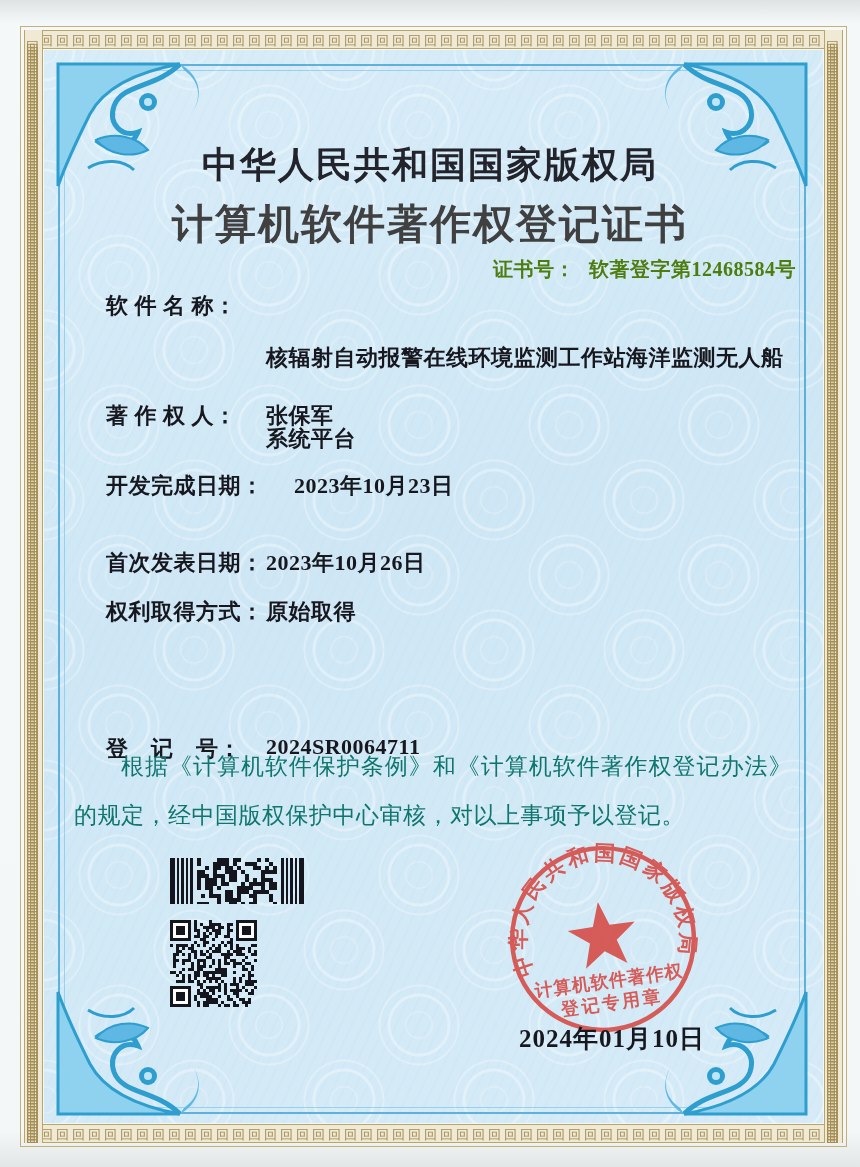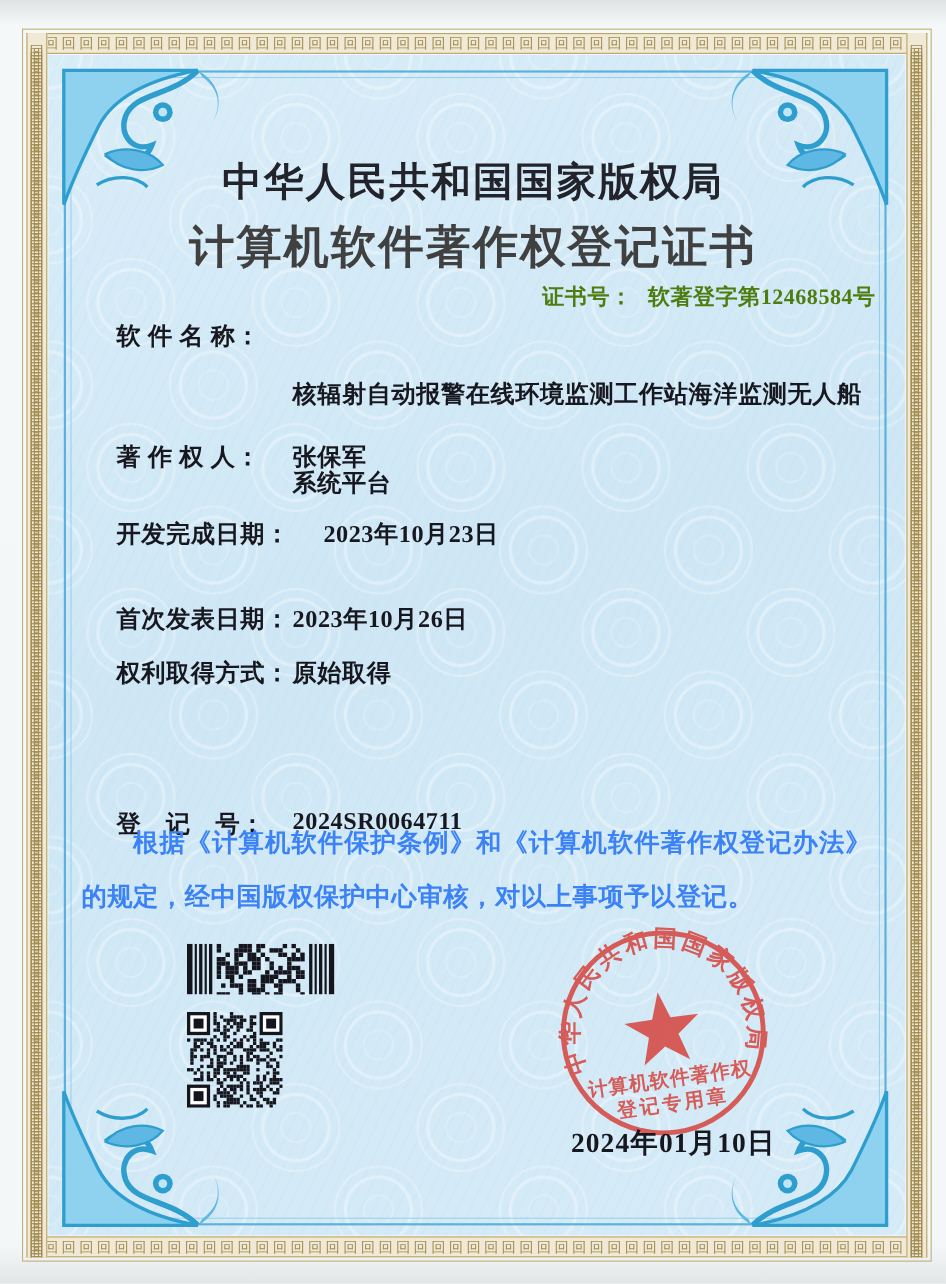--- a/index.html
+++ b/index.html
@@ -68,21 +68,21 @@
   .multiline .value div { line-height:29px; }
   .r-name  { top:291px; }
   .r-owner { top:401px; }
   .r-dev   { top:471px;gap:28px; }
   .r-pub   { top:548px; }
   .r-meth  { top:597px; }
   .r-scope { top:647px; }
   .r-reg   { top:692px;margin-top:42px; }
 
   .statement { position:absolute; left:74px; top:742px; width:718px;
-    font-size:23px; font-weight:700; color:#3b82f6; line-height:49px;
+    font-size:23px; font-weight:400; color:#0f766e; line-height:49px;
     text-indent:47px; text-align:justify; letter-spacing:.5px; }
 
   .barcode-box { position:absolute; left:170px; top:858px; }
   .qr-box     { position:absolute; left:170px; top:920px; }
 
   
   .seal { position:absolute; left:505px; top:841px; width:196px; height:196px;
     transform:rotate(-8deg); opacity:.92; }
   .issue-date { position:absolute; left:519px; top:1022px; font-size:25px;
     font-weight:bold; color:#17171f; letter-spacing:1px; }

